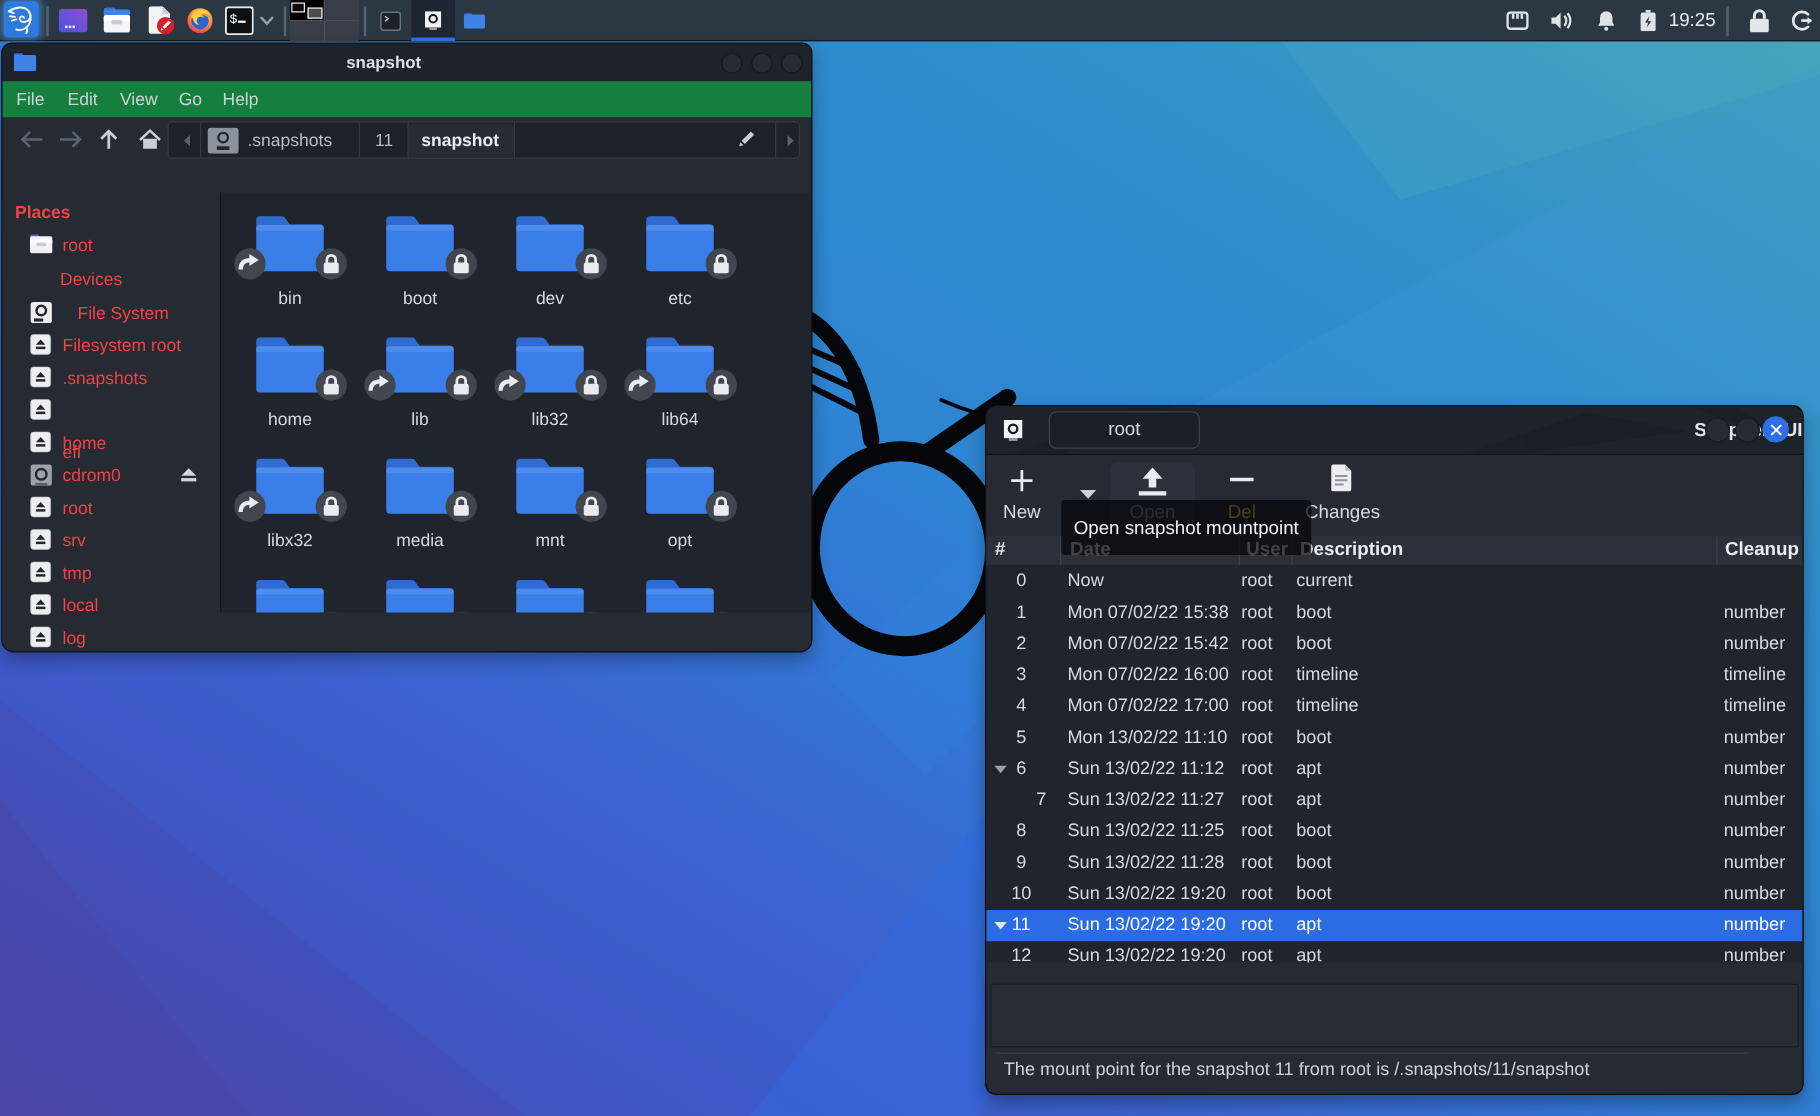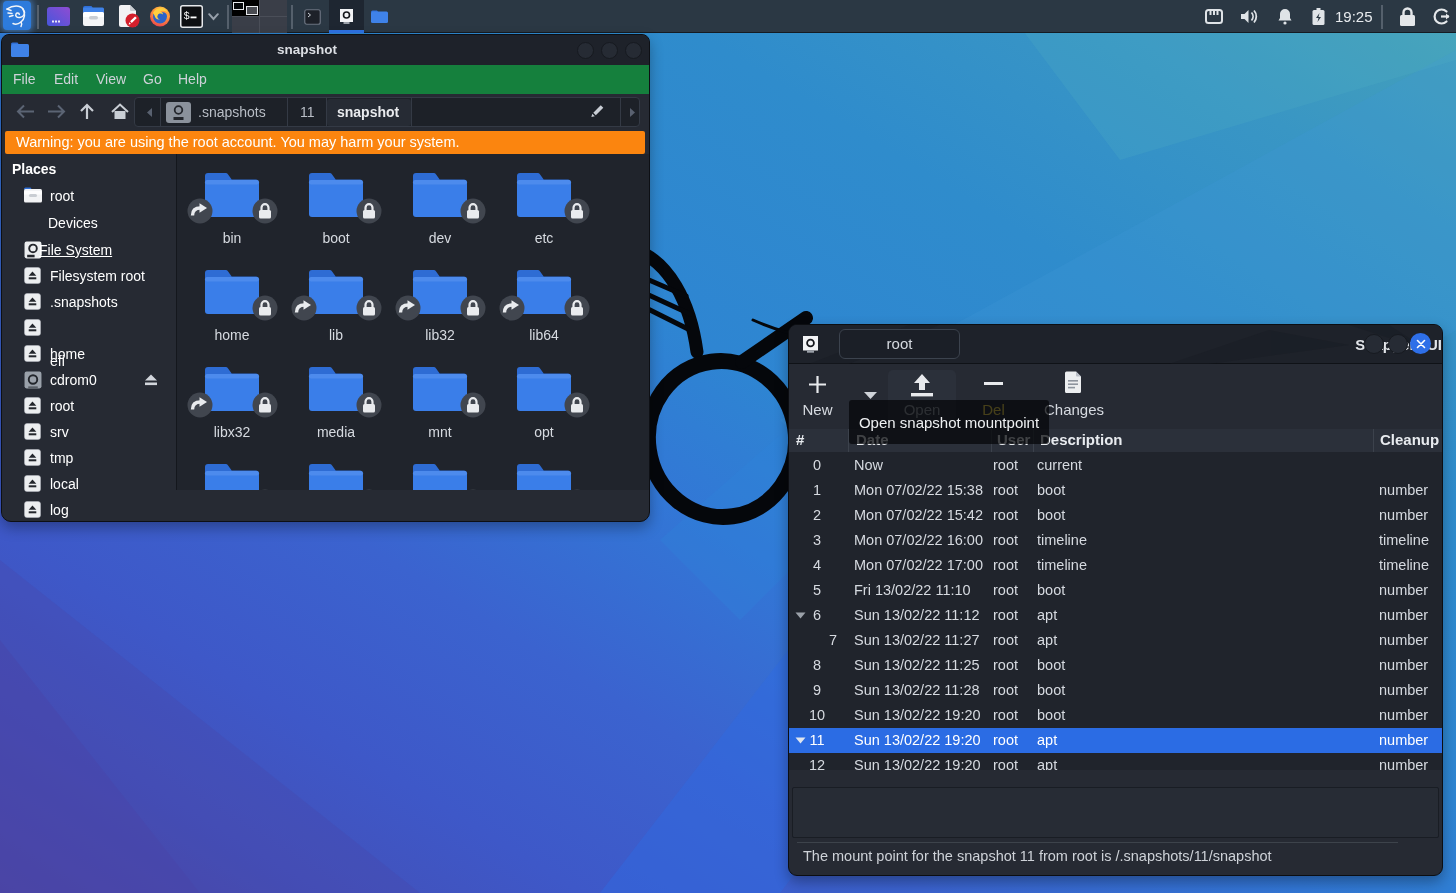--- a/index.html
+++ b/index.html
@@ -265,38 +265,37 @@
               <path d="M6.2,11 h3.6 l-1.8,3 z" fill="#c9ced5"></path>
             </g>
           </svg>
         <div class="abs" style="left:485px;top:0;width:1px;height:28px;background:#343a45;"></div>
         <svg class="abs" style="left:493px;top:9px;" width="9" height="11" viewBox="0 0 9 11">
             <path d="M2,1 L7,5.5 L2,10 z" fill="#596170"></path>
           </svg>
       </div>
     </div>
 
-    <div class="abs" style="left:3px;top:96px;width:640px;height:23px;background:#fb850f;border-radius:2px;color:#ffffff;font-size:14.5px;line-height:23px;padding-left:11px;">Warning: you are using the root account. You may harm your system.</div>
-
-    <div class="abs" style="left:0;top:119px;width:174px;height:364px;background:#262a33;color:#ffffff;font-size:14px;">
+
+    <div class="abs" style="left:0;top:119px;width:174px;height:364px;background:#262a33;color:#ef4444;font-size:14px;">
       <div class="abs" style="left:10px;top:7px;font-weight:bold;">Places</div>
       <svg class="abs" style="left:22px;top:33px;" width="18" height="16" viewBox="0 0 18 16">
         <path d="M0,2 a1.5,1.5 0 0 1 1.5,-1.5 h5 l1.6,2.2 h-8.1 z" fill="#2f6fd8"></path>
         <rect x="0" y="2" width="18" height="13.5" rx="1.5" fill="#f2f3f5"></rect>
         <path d="M0,7.5 h18 v-2 a1.5,1.5 0 0 0 -1.5,-1.5 h-15 a1.5,1.5 0 0 0 -1.5,1.5 z" fill="#fdfdfe"></path>
         <rect x="5" y="7" width="8" height="3" rx="1.5" fill="#c9cdd3"></rect>
       </svg>
       <div class="abs" style="left:48px;top:34px;">root</div>
       <div class="abs" style="left:10px;top:61px;font-weight:normal;padding-left:36px;">Devices</div>
       <svg class="abs" style="left:22px;top:87px;" width="18" height="18" viewBox="0 0 17 17">
         <rect x="0.5" y="0.5" width="16" height="16" rx="2" fill="#eceef0"></rect>
         <circle cx="8.5" cy="7" r="3.6" fill="none" stroke="#23262c" stroke-width="1.8"></circle>
         <rect x="3" y="13" width="7" height="2.4" fill="#23262c"></rect>
       </svg>
-      <div class="abs" style="left:37px;top:88px;text-decoration:underline;">File System</div>
+      <div class="abs" style="left:60px;top:88px;">File System</div>
       <svg class="abs" style="left:22px;top:113px;" width="18" height="18">
           <use href="#devej"></use>
         </svg>
       <div class="abs" style="left:48px;top:114px;">Filesystem root</div>
       <svg class="abs" style="left:22px;top:139px;" width="18" height="18">
           <use href="#devej"></use>
         </svg>
       <div class="abs" style="left:48px;top:140px;">.snapshots</div>
       <svg class="abs" style="left:22px;top:165px;" width="18" height="18">
           <use href="#devej"></use>
@@ -566,21 +565,21 @@
         </div>
         <div class="abs" style="left:0;top:100.5px;width:653px;height:25px;line-height:25px;">
           <span class="abs" style="left:14px;top:0;width:28px;text-align:center;">4</span>
           <span class="abs" style="left:65px;top:0;">Mon 07/02/22 17:00</span>
           <span class="abs" style="left:204px;top:0;">root</span>
           <span class="abs" style="left:248px;top:0;">timeline</span>
           <span class="abs" style="left:590px;top:0;">timeline</span>
         </div>
         <div class="abs" style="left:0;top:125.5px;width:653px;height:25px;line-height:25px;">
           <span class="abs" style="left:14px;top:0;width:28px;text-align:center;">5</span>
-          <span class="abs" style="left:65px;top:0;">Fri 13/02/22 11:10</span>
+          <span class="abs" style="left:65px;top:0;">Mon 13/02/22 11:10</span>
           <span class="abs" style="left:204px;top:0;">root</span>
           <span class="abs" style="left:248px;top:0;">boot</span>
           <span class="abs" style="left:590px;top:0;">number</span>
         </div>
         <div class="abs" style="left:0;top:150.5px;width:653px;height:25px;line-height:25px;">
           <svg class="abs" style="left:6px;top:9px;" width="11" height="7" viewBox="0 0 11 7">
             <path d="M0.5,0.5 L10.5,0.5 L5.5,6.5 z" fill="#9ba1a9"></path>
           </svg>
           <span class="abs" style="left:14px;top:0;width:28px;text-align:center;">6</span>
           <span class="abs" style="left:65px;top:0;">Sun 13/02/22 11:12</span>

